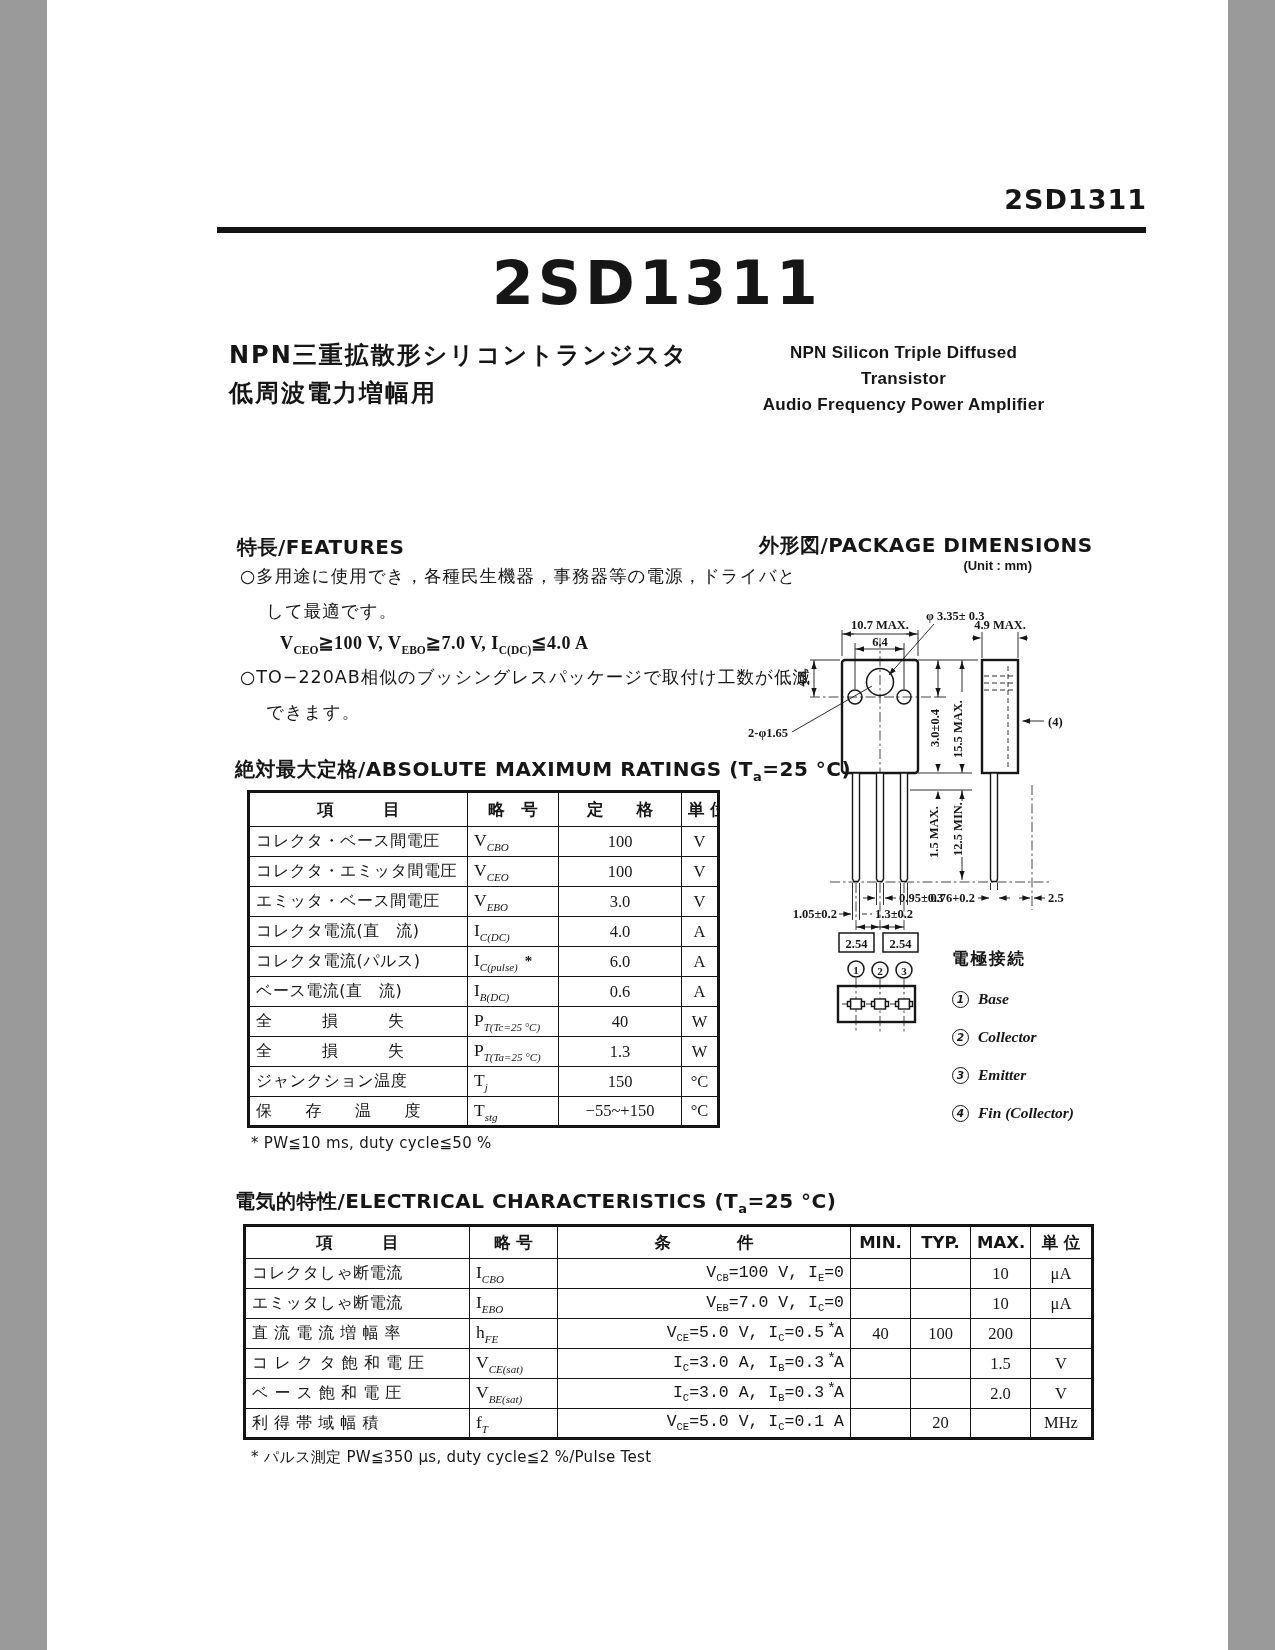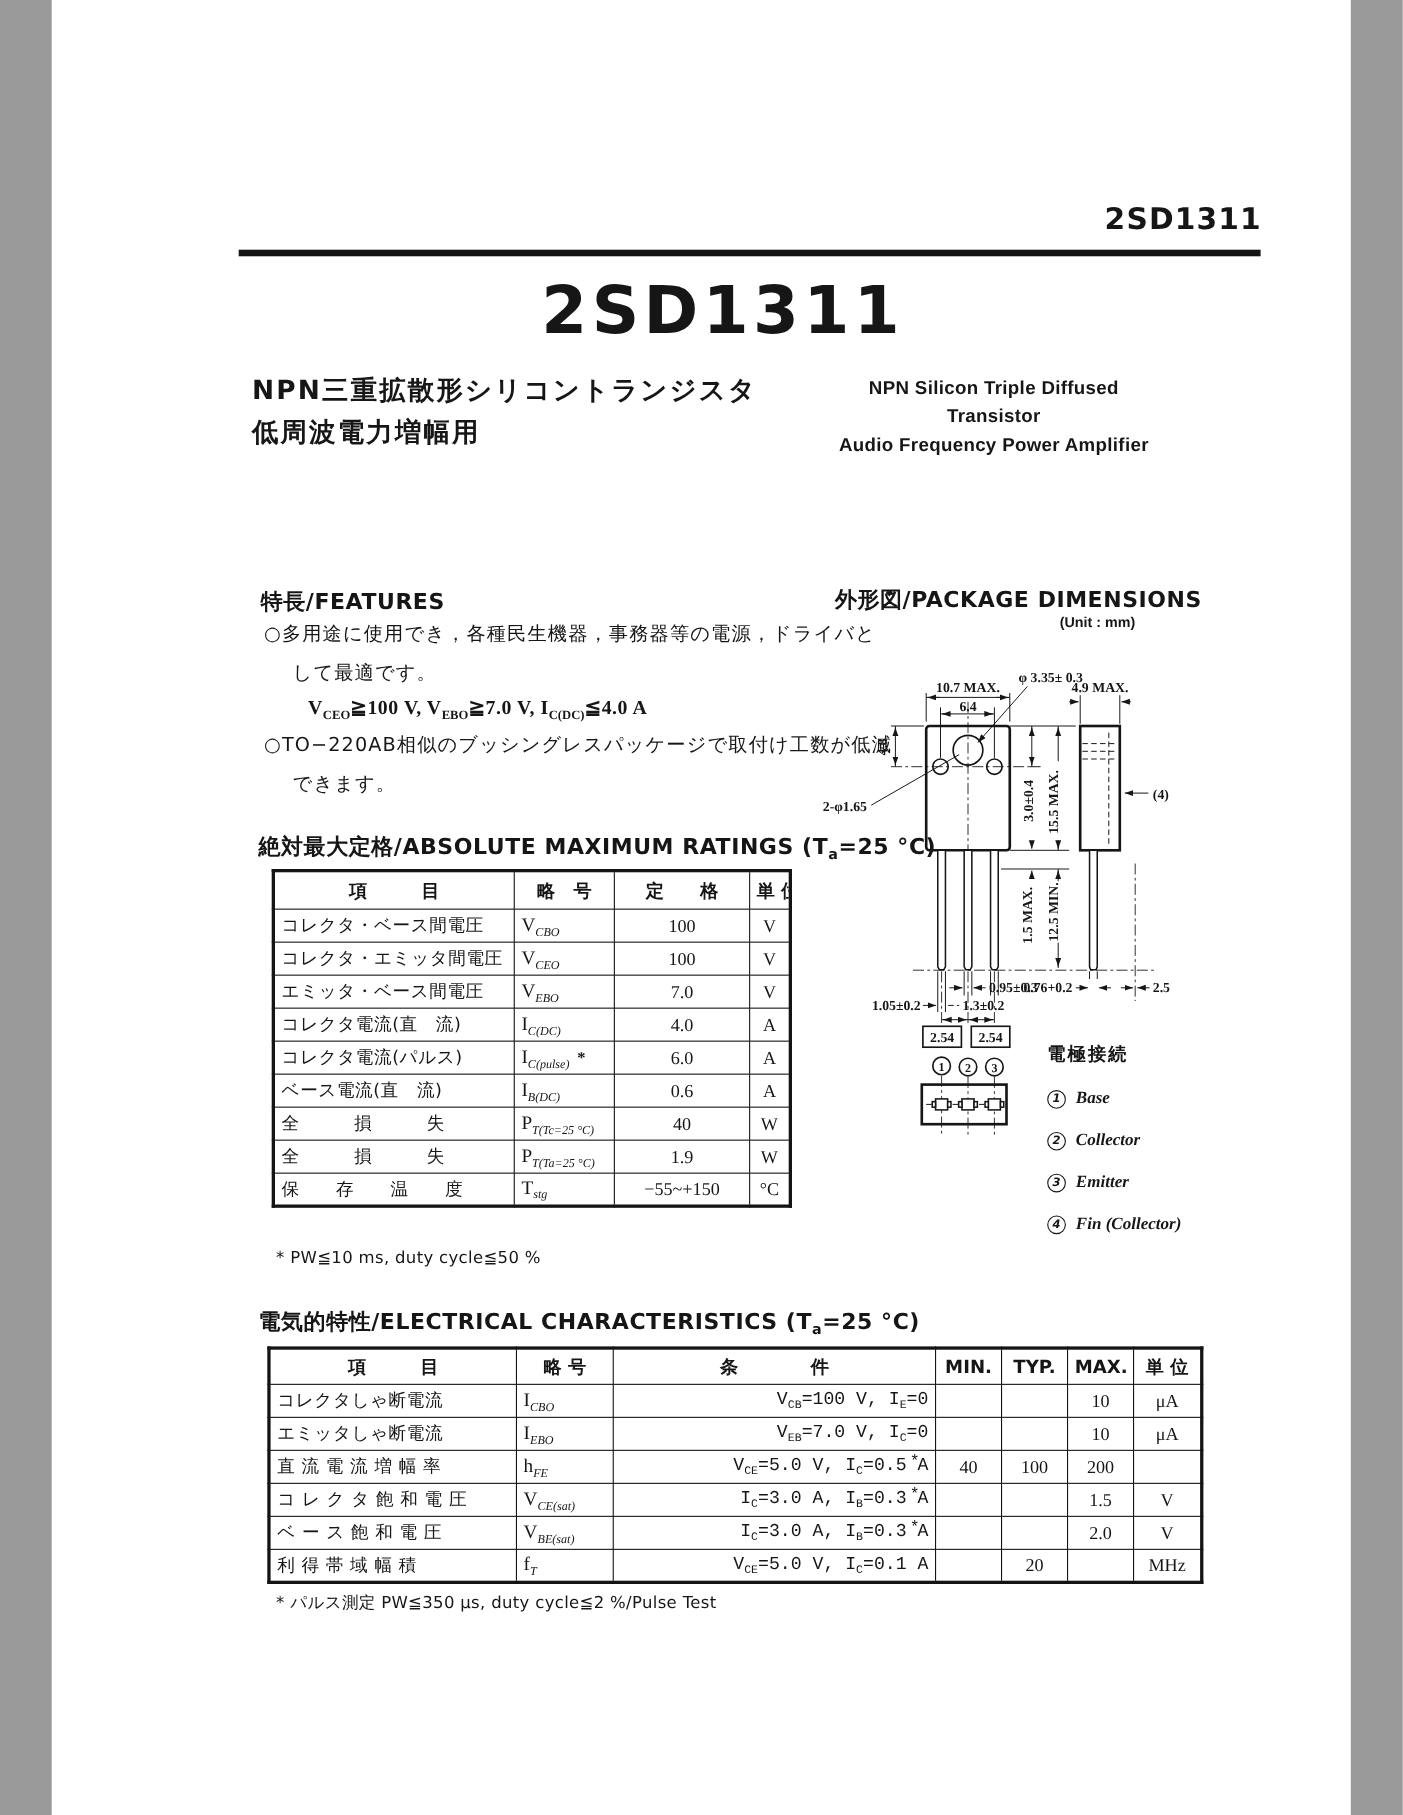--- a/index.html
+++ b/index.html
@@ -282,21 +282,21 @@
         </tr>
     <tr style="height:30px">
           <td class="item">コレクタ・エミッタ間電圧</td>
           <td class="sym"><span>V</span><sub>CEO</sub><span class="note"></span></td>
           <td class="val">100</td>
           <td class="unit">V</td>
         </tr>
     <tr style="height:30px">
           <td class="item">エミッタ・ベース間電圧</td>
           <td class="sym"><span>V</span><sub>EBO</sub><span class="note"></span></td>
-          <td class="val">7.0</td>
+          <td class="val">3.0</td>
           <td class="unit">V</td>
         </tr>
     <tr style="height:30px">
           <td class="item">コレクタ電流(直　流)</td>
           <td class="sym"><span>I</span><sub>C(DC)</sub><span class="note"></span></td>
           <td class="val">4.0</td>
           <td class="unit">A</td>
         </tr>
     <tr style="height:30px">
           <td class="item">コレクタ電流(パルス)</td>
@@ -312,22 +312,28 @@
         </tr>
     <tr style="height:30px">
           <td class="item">全　　　損　　　失</td>
           <td class="sym"><span>P</span><sub>T(Tc=25 °C)</sub><span class="note"></span></td>
           <td class="val">40</td>
           <td class="unit">W</td>
         </tr>
     <tr style="height:30px">
           <td class="item">全　　　損　　　失</td>
           <td class="sym"><span>P</span><sub>T(Ta=25 °C)</sub><span class="note"></span></td>
-          <td class="val">1.9</td>
+          <td class="val">1.3</td>
           <td class="unit">W</td>
+        </tr>
+    <tr style="height:30px">
+          <td class="item">ジャンクション温度</td>
+          <td class="sym"><span>T</span><sub>j</sub><span class="note"></span></td>
+          <td class="val">150</td>
+          <td class="unit">°C</td>
         </tr>
     <tr style="height:30px">
           <td class="item">保　　存　　温　　度</td>
           <td class="sym"><span>T</span><sub>stg</sub><span class="note"></span></td>
           <td class="val">−55~+150</td>
           <td class="unit">°C</td>
         </tr>
   </tbody>
     </table>
   <div class="abs footnote" style="top:1134px;left:204px">* PW≦10 ms, duty cycle≦50 %</div>

